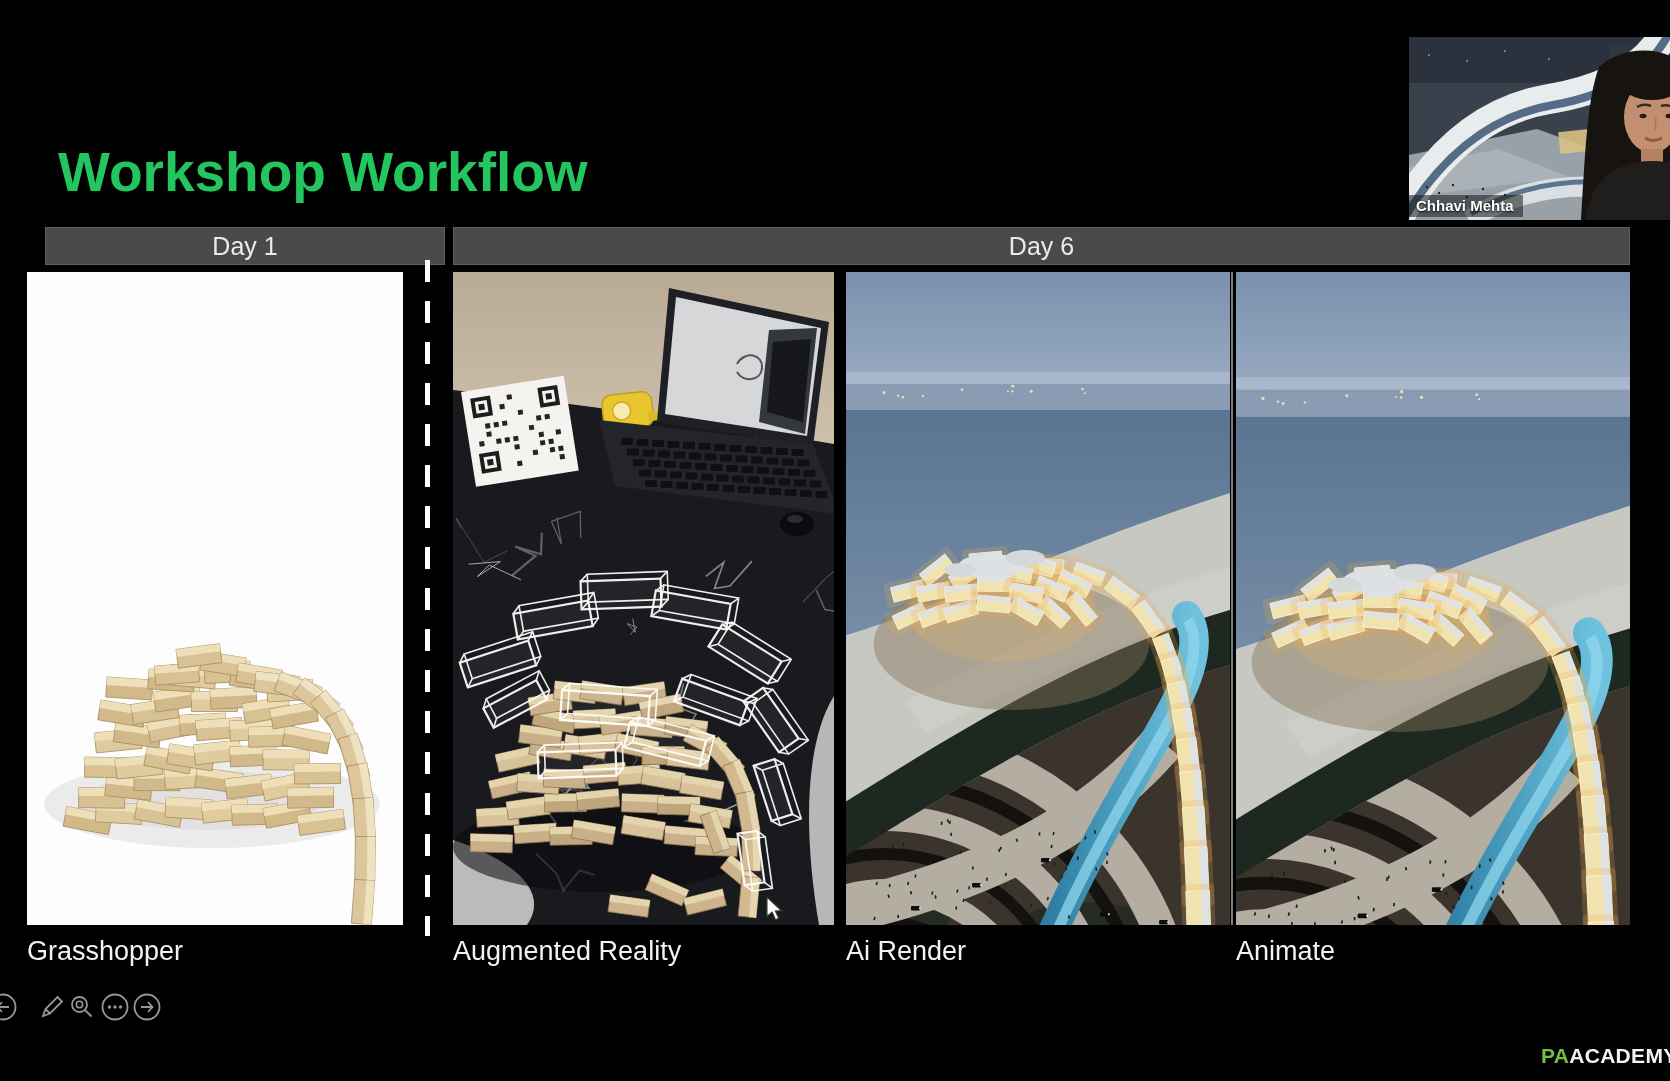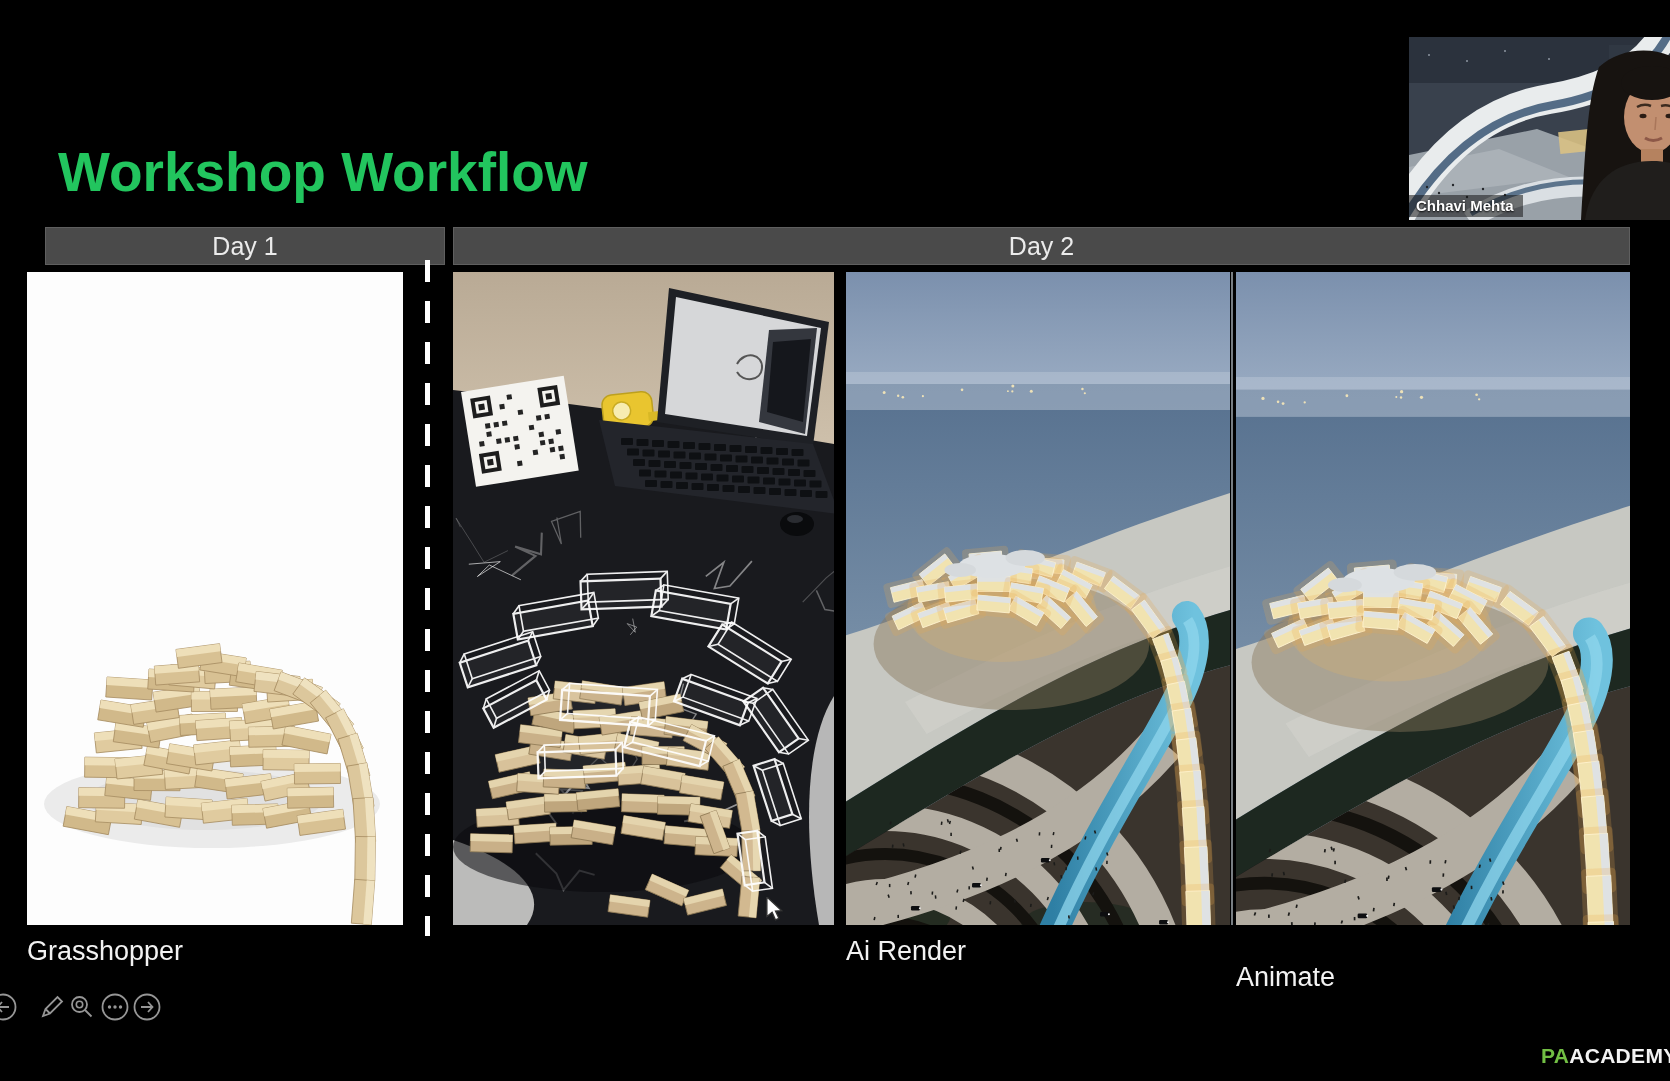--- a/index.html
+++ b/index.html
@@ -15,21 +15,21 @@
   #p1{left:27px;width:376px;background:#fdfdfd;}
   #p2{left:453px;width:381px;background:#101013;}
   #p3{left:846px;width:384px;background:#0a0d12;}
   #p4{left:1236px;width:394px;background:#0a0d12;}
   .panel svg{width:100%;height:100%;display:block;}
   .dash{position:absolute;left:425px;top:260px;width:5px;height:676px;
         background:repeating-linear-gradient(to bottom,#fff 0 22px,transparent 22px 41px);}
   .divider{position:absolute;left:1231px;top:272px;width:2px;height:653px;background:#b9c2ca;opacity:.65;}
   .caption{position:absolute;top:936px;font-size:27px;color:#f2f2f2;text-align:left;font-weight:400;}
   #c1{left:27px;width:376px;} #c2{left:453px;width:381px;}
-  #c3{left:846px;width:384px;} #c4{left:1236px;width:394px;margin-top:26px;}
+  #c3{left:846px;width:384px;} #c4{left:1236px;width:394px;}
   .webcam{position:absolute;left:1409px;top:37px;width:293px;height:183px;background:#0f172a;overflow:hidden;}
   .webcam svg{width:100%;height:100%;display:block;}
   .nameTag{position:absolute;left:0;bottom:3px;background:rgba(22,22,22,.55);color:#fff;
            font-size:15px;font-weight:700;padding:2px 9px 3px 7px;text-shadow:0 1px 2px #000;}
   .toolbar{position:absolute;left:-13px;top:991px;width:200px;height:32px;}
   .tbtn{position:absolute;top:0;width:32px;height:32px;cursor:pointer;}
   #tb-prev{left:0;} #tb-pen{left:49px;} #tb-zoom{left:79px;} #tb-more{left:112px;} #tb-next{left:144px;}
   .tbtn svg{width:32px;height:32px;display:block;}
   .logo{position:absolute;left:1541px;top:1044px;font-size:21px;font-weight:700;letter-spacing:.3px;white-space:nowrap;}
   .logo .pa{color:#72bf44;text-align:right;} .logo .academy{color:#f3f3f3;}
@@ -39,21 +39,21 @@
 <body>
 
 <div class="stage">
 
   <div class="title">Workshop Workflow</div>
 
   <div class="daybar" id="day1">
     <span>Day 1</span>
   </div>
   <div class="daybar" id="day2">
-    <span>Day 2</span>
+    <span>Day 6</span>
   </div>
 
   <div class="panel" id="p1" aria-label="3D render of tan wooden blocks stacked in a spiral rising into an arch, white background">
     <svg id="gh-art" viewBox="0 0 376 653" preserveAspectRatio="none">
         <rect x="0" y="0" width="376" height="653" fill="#fdfdfd"></rect>
         <ellipse cx="185" cy="532" rx="168" ry="44" fill="#ebebeb"></ellipse>
         <ellipse cx="178" cy="528" rx="118" ry="30" fill="#e1e1e1"></ellipse>
         <g transform="translate(60.61041461676359 548.6053400710225) rotate(10.592650568112731)">
           <rect x="-23" y="-10" width="46" height="20" fill="#d1b98a" stroke="#a78d62" stroke-width="0.8"></rect>
           <rect x="-23" y="-10" width="46" height="8" fill="#eedfb9"></rect>
@@ -1316,20 +1316,21 @@
           <circle cx="207" cy="588.2" r="1" fill="#eee"></circle>
           <rect x="258" y="640" width="9" height="4.5" rx="1.2" fill="#0d0e10"></rect>
           <circle cx="267" cy="642.2" r="1" fill="#eee"></circle>
           <rect x="318" y="648" width="9" height="4.5" rx="1.2" fill="#0d0e10"></rect>
           <circle cx="327" cy="650.2" r="1" fill="#eee"></circle>
         </g>
       </svg>
   </div>
 
   <div class="caption" id="c1">Grasshopper</div>
+  <div class="caption" id="c2">Augmented Reality</div>
   <div class="caption" id="c3">Ai Render</div>
   <div class="caption" id="c4">Animate</div>
 
   <div class="webcam">
     <svg viewBox="0 0 293 183" preserveAspectRatio="none">
       <rect width="293" height="183" fill="#39414d"></rect>
       <rect width="293" height="46" fill="#2b323d"></rect>
       <rect x="200" y="8" width="93" height="40" fill="#313944" opacity="0.9"></rect>
       <circle cx="20" cy="18" r="1" fill="#cfd8e2" opacity="0.6"></circle>
         <circle cx="58" cy="24" r="1" fill="#cfd8e2" opacity="0.6"></circle>

